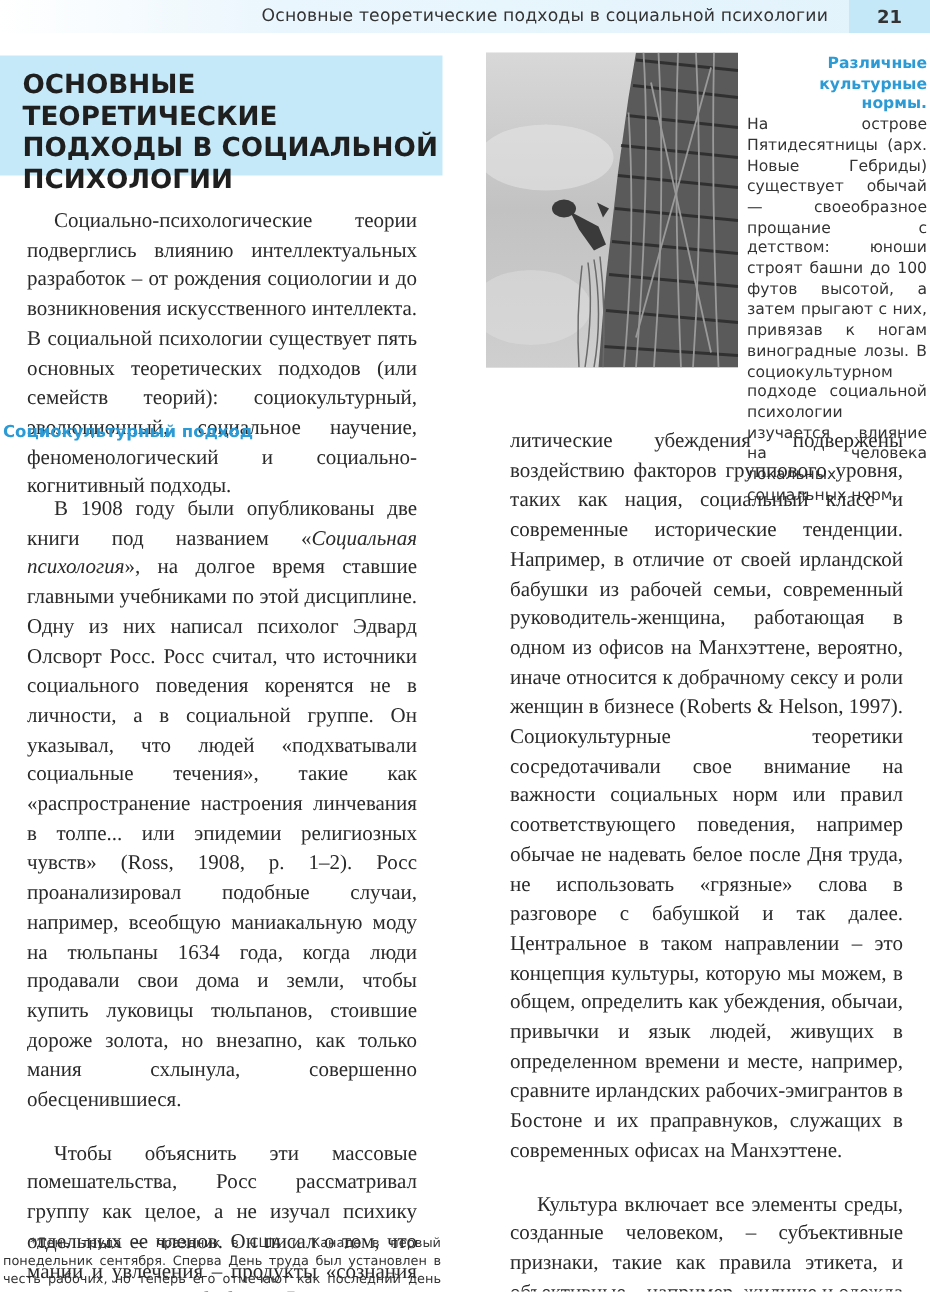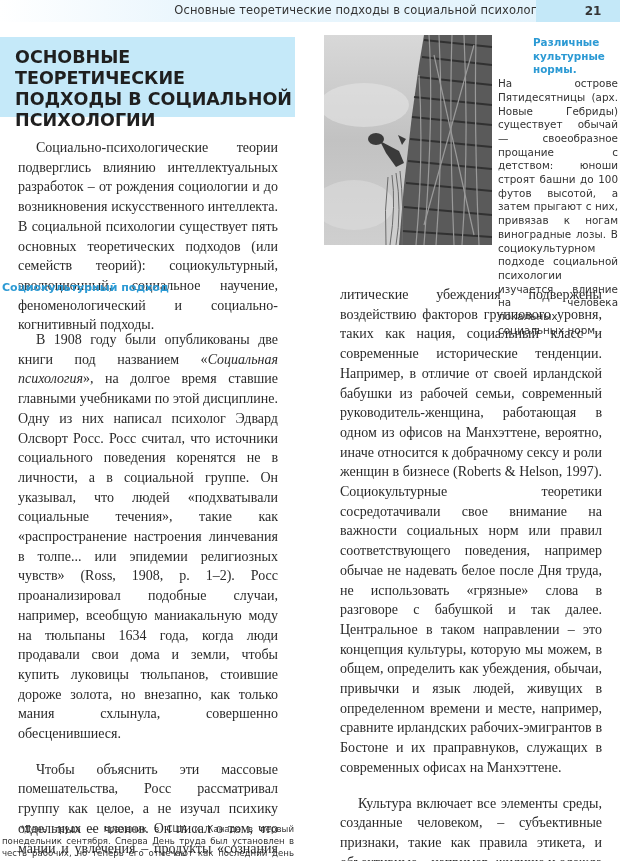--- a/index.html
+++ b/index.html
@@ -4,37 +4,37 @@
 <style>
   html, body { margin:0; padding:0; }
   body { width:620px; height:861px; background:#ffffff; position:relative; overflow:hidden;
          font-family:"Liberation Serif","DejaVu Serif",serif; color:#2a2a2a; }
   .run-header { position:absolute; left:0; top:0; width:620px; height:22px;
                 background:linear-gradient(to right,#ffffff 0%,#eaf6fd 30%,#e2f3fc 100%); }
   .run-title { position:absolute; right:68px; top:3px; font-family:"DejaVu Sans",sans-serif;
                font-size:11.5px; color:#333; letter-spacing:0.1px; }
   .page-num { position:absolute; right:0; top:0; width:54px; height:22px; background:#c4e8f8;
               font-family:"DejaVu Sans",sans-serif; font-weight:bold; font-size:12px; color:#333;
-              text-align:center; line-height:22px;padding-left:30px; }
+              text-align:center; line-height:22px; }
   .title-box { position:absolute; left:0; top:37px; width:295px; height:80px; background:#c5e9f9; }
   .title-box h1 { margin:0; padding:10px 0 0 15px; font-family:"DejaVu Sans",sans-serif;
                   font-size:17.5px; line-height:21px; font-weight:bold; color:#1f1f1f; letter-spacing:0px; }
   .col { position:absolute; font-size:14px; line-height:19.7px; text-align:justify; }
   .col p { margin:16px; text-indent:18px; }
   .col-left1 { left:2px; top:122px; width:292px; }
   .sub { position:absolute; left:2px; top:281px; font-family:"DejaVu Sans",sans-serif;
          font-weight:bold; font-size:11px; color:#2c9ad4; }
   .col-left2 { left:2px; top:314px; width:292px; }
   .col-right { left:324px; top:269px; width:294px; }
   .photo { position:absolute; left:324px; top:35px; width:168px; height:210px; overflow:hidden;
            background:linear-gradient(160deg,#dcdcdc 0%,#c8c8c8 45%,#bdbdbd 100%); }
   .caption { position:absolute; left:498px; top:36px; width:120px;
              font-family:"DejaVu Sans",sans-serif; font-size:10.4px; line-height:13.7px; color:#333;
              text-align:justify; }
-  .caption .cap-title { color:#2c9ad4; font-weight:bold; display:block; text-align:left;margin-left:35px; }
+  .caption .cap-title { color:#2c9ad4; font-weight:bold; display:block; text-align:right;margin-left:35px; }
   .footnote { position:absolute; left:2px; top:823px; width:292px; font-family:"DejaVu Sans",sans-serif;
               font-size:8.6px; line-height:12px; color:#333; text-align:justify; text-indent:18px; }
   b { font-weight:normal; }
   i { }
 </style>
 </head>
 <body>
 
 <div class="run-header">
   <span class="run-title">Основные теоретические подходы в социальной психологии</span>

